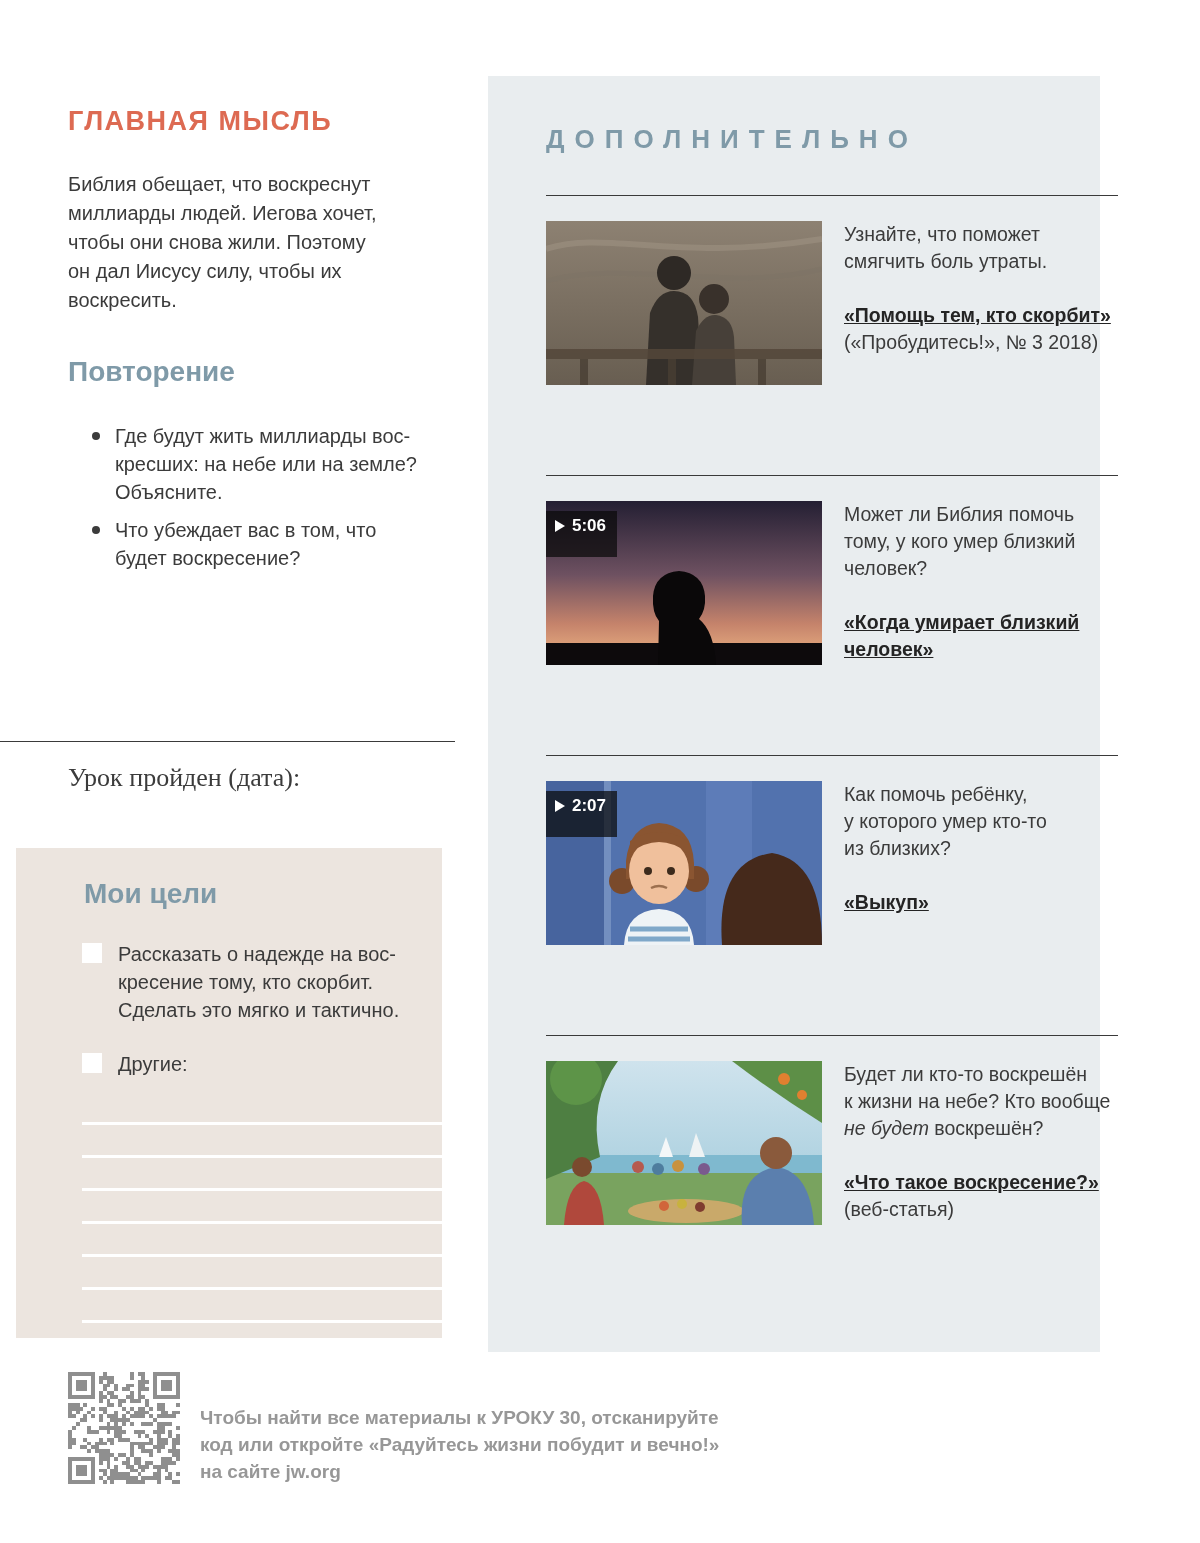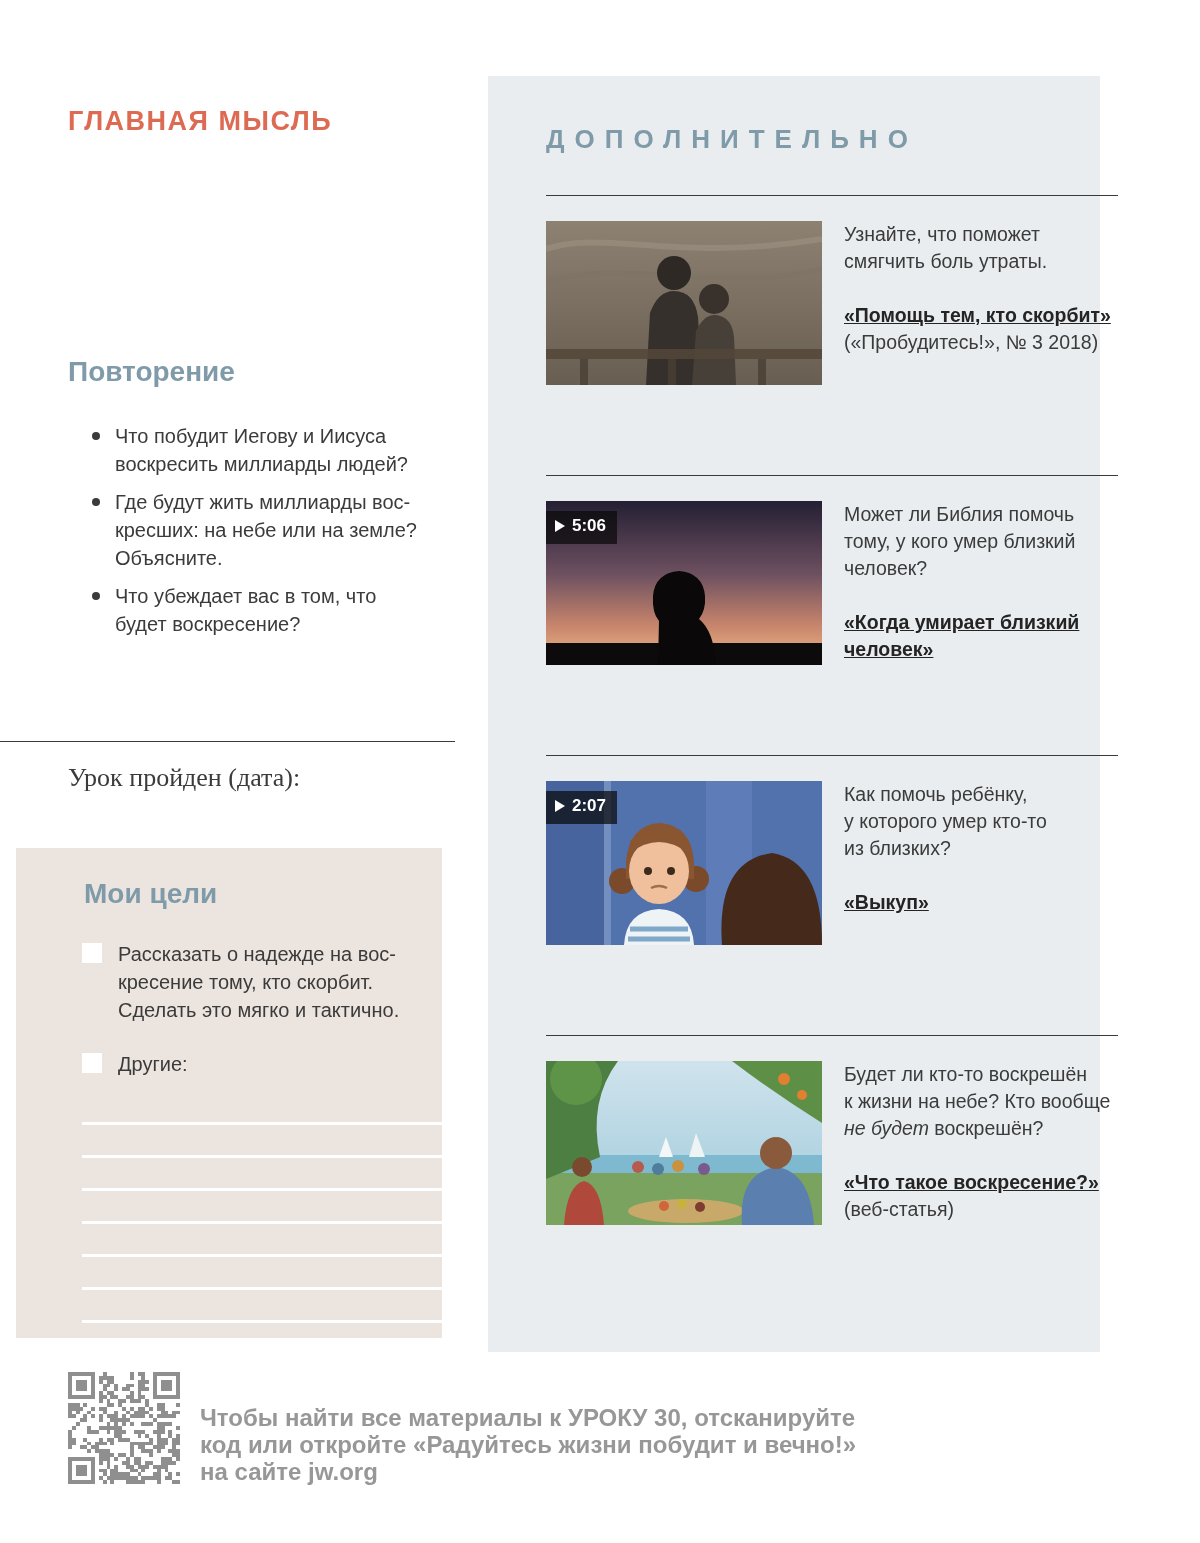--- a/index.html
+++ b/index.html
@@ -34,47 +34,50 @@
 
   
   .extras-panel { position:absolute; left:488px; top:76px; width:612px; height:1276px; background:#e9edef; }
   .extras-title { position:absolute; left:58px; top:48px; font-size:26px; font-weight:bold;
                   letter-spacing:10px; color:#7f9aa8; }
   .x-rule  { position:absolute; left:58px; width:572px; border-top:1px solid #3a3a3a; }
   .x-item  { position:absolute; left:58px; width:588px; display:flex; }
   .thumb   { position:relative; width:276px; height:164px; flex:none; overflow:hidden; }
   .thumb svg { display:block; width:100%; height:100%; }
   .badge   { position:absolute; left:0; top:10px; background:rgba(10,10,10,0.72); color:#fff;
-             font-size:17px; font-weight:bold; padding:5px 11px 8px 9px; display:flex;
+             font-size:17px; font-weight:bold; padding:5px 11px 21px 9px; display:flex;
              align-items:center; gap:7px; }
   .play-icon { display:inline-block; width:0; height:0; border-left:10px solid #fff;
              border-top:6px solid transparent; border-bottom:6px solid transparent; }
   .item-text { margin-left:22px; width:290px; font-size:19.5px; line-height:27px; }
   .x-desc  { white-space:pre-line; }
   .x-desc .it { font-style:italic; }
   .x-title { margin-top:27px; font-weight:bold; color:#242424; white-space:pre-line;text-decoration:underline; }
   .x-suffix { color:#3b3b3b; }
 
   
   .qr { position:absolute; left:68px; top:1372px; width:112px; height:112px; }
   .qr svg { display:block; width:112px; height:112px; shape-rendering:crispEdges; }
-  .footer-text { position:absolute; left:200px; top:1404px; font-size:24px; line-height:27px;
+  .footer-text { position:absolute; left:200px; top:1404px; font-size:19px; line-height:27px;
                  font-weight:bold; color:#979797; }
 </style>
 </head>
 <body>
 
 <div class="page">
 
   <div class="main-idea-title">ГЛАВНАЯ МЫСЛЬ</div>
+  <div class="main-idea-body pre">Библия обещает, что воскреснут
+миллиарды людей. Иегова хочет,
+чтобы они снова жили. Поэтому
+он дал Иисусу силу, чтобы их
+воскресить.</div>
 
   <div class="review-title">Повторение</div>
   <ul class="review-list">
-    <li><span class="dot"></span><span class="pre">Что побудит Иегову и Иисуса
-воскресить миллиарды людей?</span></li>
     <li><span class="dot"></span><span class="pre">Где будут жить миллиарды вос-
 кресших: на небе или на земле?
 Объясните.</span></li>
     <li><span class="dot"></span><span class="pre">Что убеждает вас в том, что
 будет воскресение?</span></li>
   </ul>
 
   <div class="left-rule"></div>
   <div class="lesson-date">Урок пройден (дата):</div>
 

